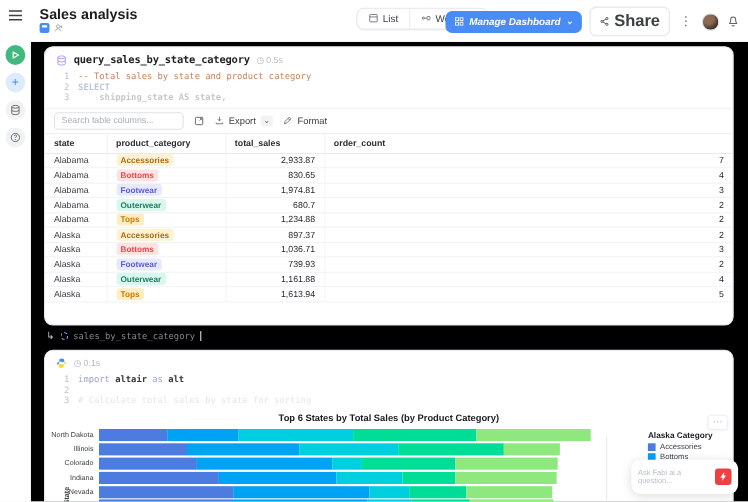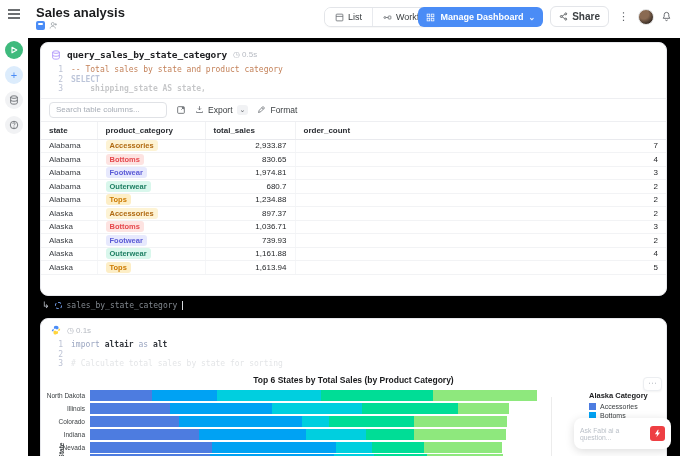--- a/index.html
+++ b/index.html
@@ -17,26 +17,26 @@
   .sb-gray { background:#f1f2f4; color:#5f6368; }
 
   
   .topbar { position:absolute; left:28px; top:0; right:0; height:38px; background:#fff; z-index:5; }
   .tb-title { position:absolute; left:8px; top:5px; font-size:13px; font-weight:bold; color:#1b1c1e; }
   .tb-sub { position:absolute; left:8px; top:21px; display:flex; align-items:center; gap:4px; }
   .tb-board { width:9px; height:9px; border-radius:2px; background:#4a8cf6; position:relative; }
   .tb-board::after { content:""; position:absolute; left:2px; top:2px; right:2px; height:2px; background:#fff; border-radius:1px; }
   .tb-updated { font-size:8px; color:#9aa0a6; border-bottom:1px dotted #c4c8cd; line-height:10px; }
   .seg { position:absolute; left:296px; top:7px; display:flex; border:1px solid #e3e5e9; border-radius:7px; background:#fff; overflow:hidden; box-shadow:0 1px 1px rgba(0,0,0,.03); }
-  .seg-btn { display:flex; align-items:flex-end; gap:4px; padding:4px 10px; font-size:9px; color:#3c4043; cursor:pointer; background:#fff; }
+  .seg-btn { display:flex; align-items:flex-start; gap:4px; padding:4px 10px; font-size:9px; color:#3c4043; cursor:pointer; background:#fff; }
   .seg-btn + .seg-btn { border-left:1px solid #e8eaee; }
   .tb-right { position:absolute; right:8px; top:6px; display:flex; align-items:center; gap:7px; }
-  .btn-blue { display:flex; align-items:flex-end; gap:5px; background:#4a8cf6; color:#fff; font-size:9px; font-weight:bold; padding:5px 8px; border-radius:6px; cursor:pointer; }
+  .btn-blue { display:flex; align-items:flex-start; gap:5px; background:#4a8cf6; color:#fff; font-size:9px; font-weight:bold; padding:5px 8px; border-radius:6px; cursor:pointer;font-style:italic; }
   .btn-blue .chev { opacity:.9; font-size:8px; }
-  .btn-white { display:flex; align-items:center; gap:4px; border:1px solid #e3e5e9; background:#fff; font-size:10px; font-weight:bold; color:#3c4043; padding:4px 8px; border-radius:6px; cursor:pointer; }
+  .btn-white { display:flex; align-items:center; gap:4px; border:1px solid #e3e5e9; background:#fff; font-size:15px; font-weight:bold; color:#3c4043; padding:4px 8px; border-radius:6px; cursor:pointer; }
   .dots-v { color:#5f6368; font-size:11px; padding:0 2px; cursor:pointer; }
   .avatar { width:16px; height:16px; border-radius:50%; background:radial-gradient(circle at 35% 30%, #8a6a52 0 35%, #3a2e26 75%, #1d1713); border:1px solid #e0e0e0; cursor:pointer; }
   .bell { color:#5f6368; cursor:pointer; }
 
   
   .content { position:absolute; left:28px; top:38px; right:0; bottom:0; background:#000000; }
   .card { position:absolute; left:12px; width:627px; background:#fff; border:1px solid #e7e8ec; border-radius:8px; }
   .card1 { top:4px; height:254px; display:flex; flex-direction:column; overflow:hidden; }
   .card2 { top:280px; height:176px; overflow:hidden; }
 

